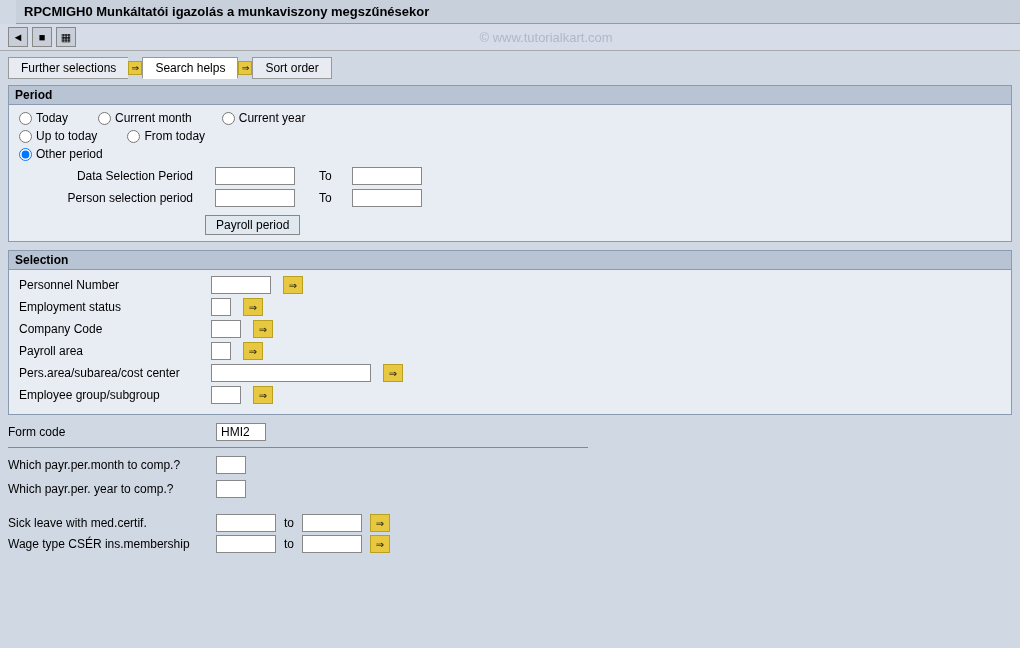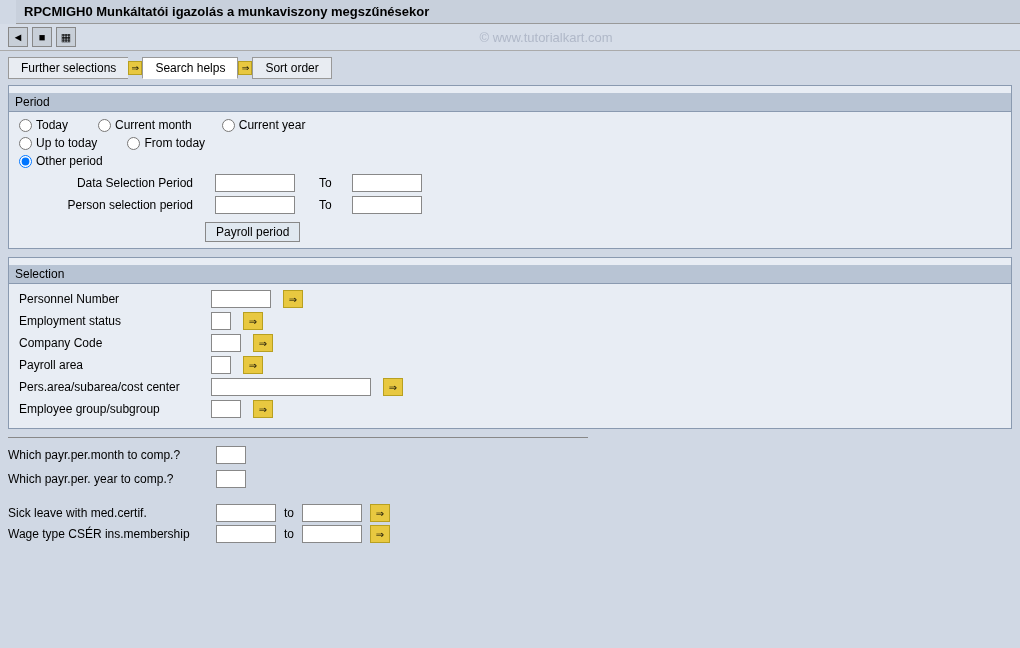--- a/index.html
+++ b/index.html
@@ -78,24 +78,23 @@
 
     
     .section {
       border: 1px solid #8a9ab0;
       background: #e8edf4;
       margin-bottom: 8px;
     }
     .section-title {
       background: #b8c4d4;
       padding: 2px 6px;
-      font-weight: normal;
+      font-weight: bold;
       font-size: 12px;
       border-bottom: 1px solid #8a9ab0;
-      margin-top: 7px;
     }
     .section-body {
       padding: 6px 10px;
     }
 
     
     .radio-row {
       display: flex;
       gap: 30px;
       margin-bottom: 4px;
@@ -346,20 +345,24 @@
       </div>
 
       <div class="sel-row">
         <span class="sel-label">Employee group/subgroup</span>
         <input class="sel-input" style="width: 30px;" type="text" value="">
         <div class="arrow-btn">⇒</div>
       </div>
     </div>
   </div>
 
+  <div class="form-row">
+    <span class="form-label">Form code</span>
+    <input class="form-input" type="text" value="HMI2" style="">
+  </div>
 
   <hr class="separator">
 
   <div class="form-row">
     <span class="form-label">Which payr.per.month to comp.?</span>
     <input class="form-input" style="width: 30px;" type="text" value="">
   </div>
 
   <div class="form-row">
     <span class="form-label">Which payr.per. year to comp.?</span>

